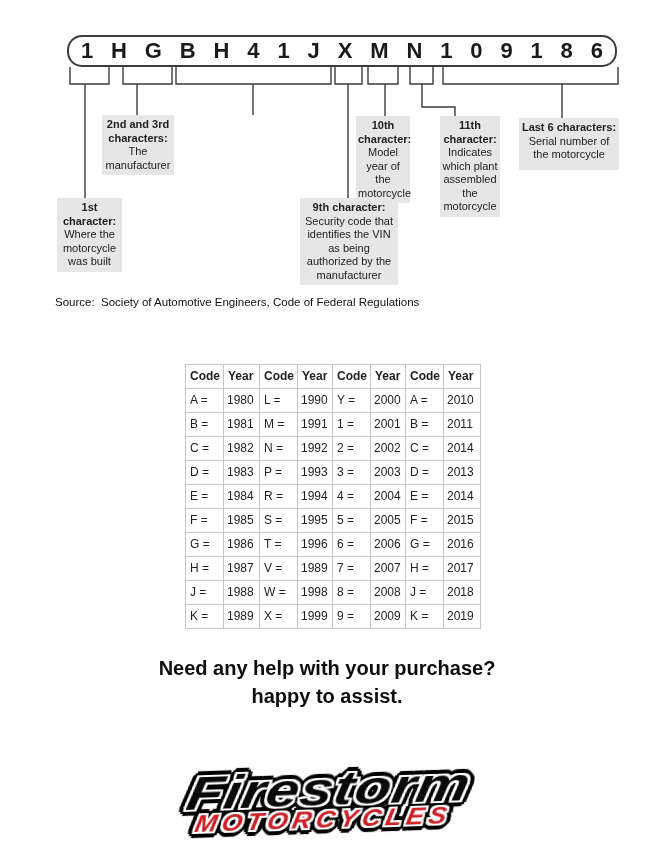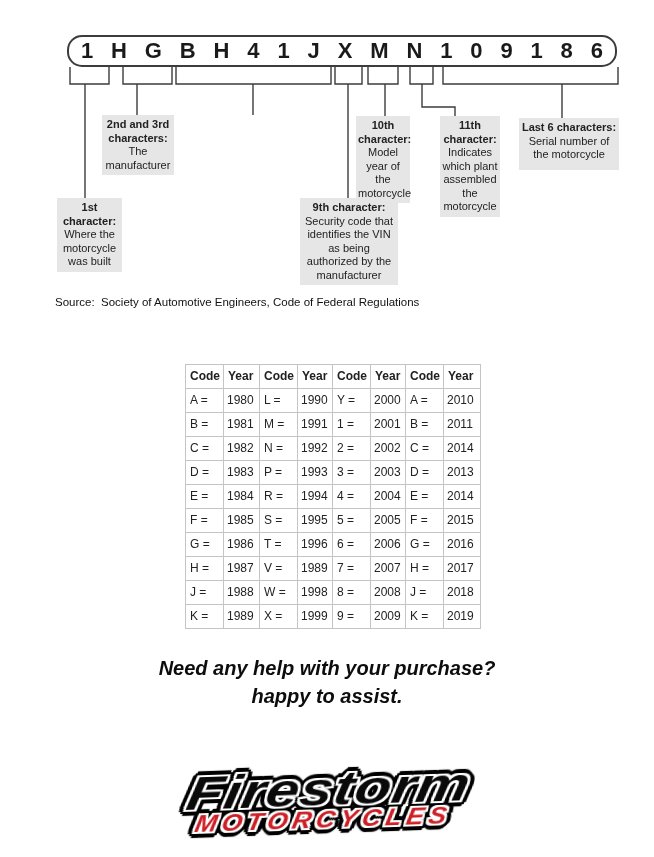--- a/index.html
+++ b/index.html
@@ -41,21 +41,21 @@
   .year-table th,.year-table td{
     border:1px solid var(--table-border);
     padding:4px 3px;height:15px;line-height:15px;box-sizing:content-box;
   }
   .year-table th{font-weight:bold;text-align:left;padding-left:4px;}
   .year-table td.code{text-align:left;padding-left:4px;}
   .year-table td.year{text-align:left;padding-right:4px;}
   
   .help-block{
     position:absolute;left:0;top:654px;width:654px;text-align:center;
-    font-size:20px;font-weight:bold;line-height:28px;color:#0d0d0d;font-style:italic;
+    font-size:20px;font-weight:bold;line-height:28px;color:#0d0d0d;
   }
   
   .logo-wrap{position:absolute;left:0;top:766px;width:654px;text-align:center;}
   .logo-inner{
     display:inline-block;transform:rotate(-2deg) skewX(-13deg);
     filter:drop-shadow(2px 2px 0 #000) drop-shadow(-2px -2px 0 #000)
            drop-shadow(2px -2px 0 #000) drop-shadow(-2px 2px 0 #000);
   }
   .logo-brand{
     display:block;font-size:46px;font-weight:bold;font-style:italic;

